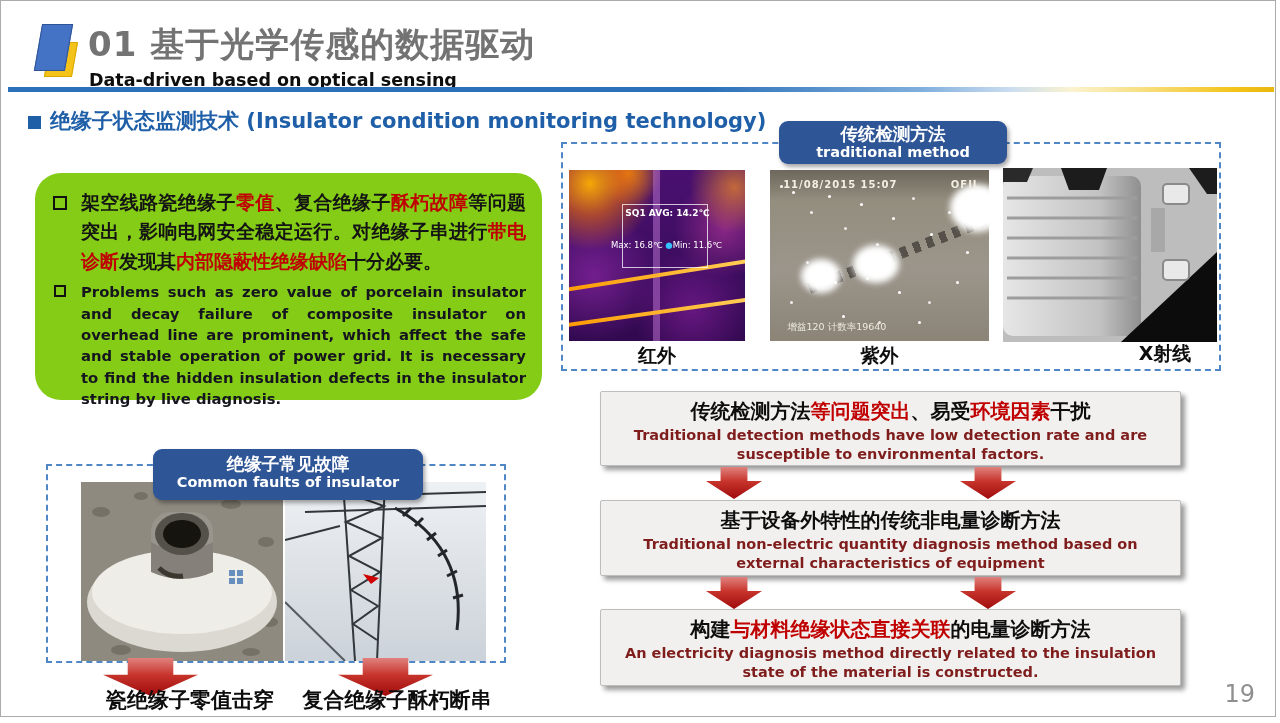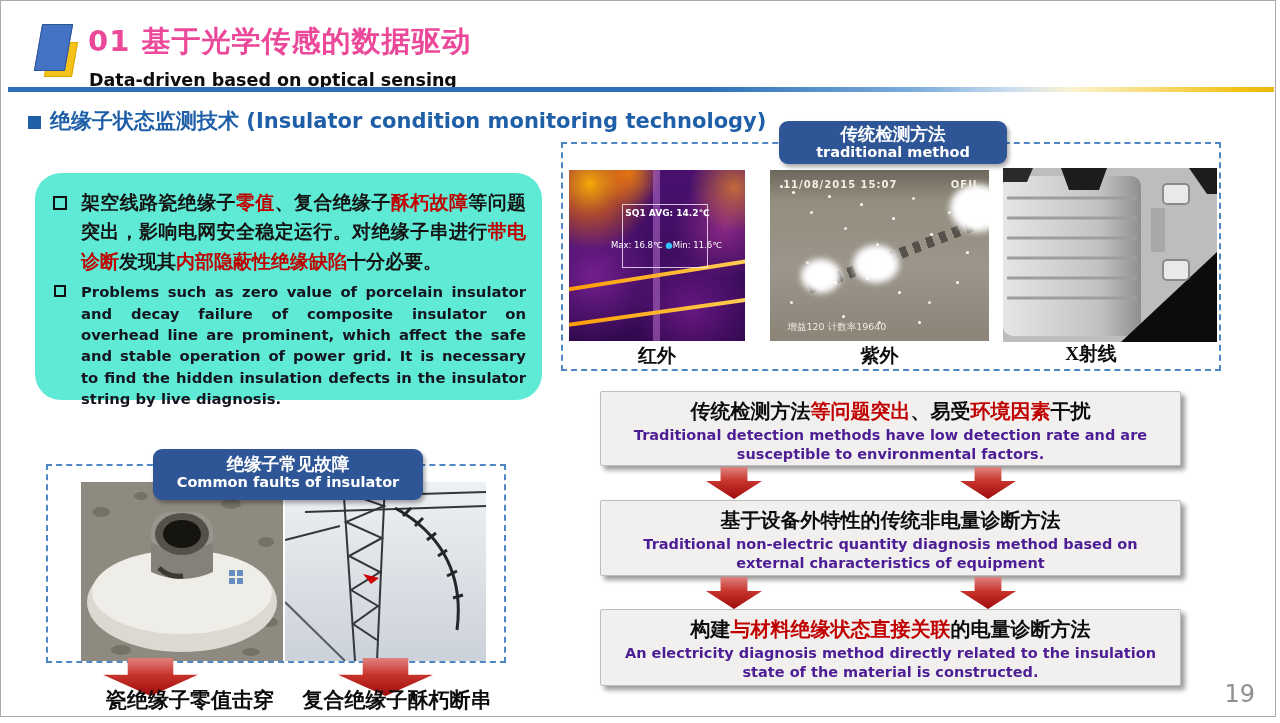--- a/index.html
+++ b/index.html
@@ -6,31 +6,31 @@
   #slide{position:relative;width:1280px;height:723px;background:#fff;overflow:hidden;
          font-family:"DejaVu Sans","Liberation Sans",sans-serif;color:#111;}
   .frame{position:absolute;left:0;top:0;width:1276px;height:717px;border:1px solid #ABABAB;
          box-sizing:border-box;pointer-events:none;}
 
   
   .logo-yellow{position:absolute;left:47px;top:42px;width:26px;height:33px;background:#F5C21A;
                transform:skewX(-10deg);border:1px solid #d9a900;}
   .logo-blue{position:absolute;left:38px;top:24px;width:29px;height:45px;background:#4472C4;
              transform:skewX(-10deg);border:1px solid #2F5597;}
-  .hdr-title{position:absolute;left:88px;top:22px;font-size:29px;font-weight:bold;color:#ec4899;letter-spacing:1px;}
+  .hdr-title{position:absolute;left:88px;top:22px;font-size:34px;font-weight:bold;color:#737373;letter-spacing:1px;}
   .hdr-sub{position:absolute;left:89px;top:70px;font-size:17.5px;font-weight:bold;color:#0d0d0d;}
   .hdr-line{position:absolute;left:8px;top:87px;width:1266px;height:5px;
             background:linear-gradient(90deg,#2B70B8 0%,#2B70B8 55%,#7FAEDC 72%,#C9DCF0 79%,#FBF3D0 84%,#F3C318 97%,#E9B810 100%);}
 
   
   .sec-bullet{position:absolute;left:28px;top:116px;width:13px;height:13px;background:#1F5FA8;}
   .sec-title{position:absolute;left:50px;top:107px;font-size:21px;font-weight:bold;color:#1F5FA8;white-space:nowrap;}
 
   
-  .intro-box{position:absolute;left:35px;top:173px;width:507px;height:227px;background:#5eead4;
+  .intro-box{position:absolute;left:35px;top:173px;width:507px;height:227px;background:#84cc16;
              border-radius:26px;box-sizing:border-box;padding:15px 16px 0 16px;}
   .cn-para{position:relative;padding-left:30px;font-size:19px;font-weight:bold;line-height:1.55;
            color:#141414;text-align:justify;}
   .cn-para .sq{position:absolute;left:2px;top:8px;width:10px;height:10px;border:2.5px solid #111;}
   .en-para{position:relative;padding-left:30px;margin-top:5px;font-size:14.8px;font-weight:bold;
            line-height:1.44;color:#15151f;text-align:justify;}
   .en-para .sq{position:absolute;left:3px;top:4px;width:8px;height:8px;border:2px solid #111;}
   .red{color:#C00000;}
 
   
@@ -82,21 +82,21 @@
       138px 136px 0 #fff,196px 8px 0 #ffffffd9,200px 38px 0 #fff;}
   .uv-date{position:absolute;left:6%;top:5%;font-size:10px;font-weight:bold;color:#f3efe3;letter-spacing:1px;white-space:nowrap;}
   .uv-brand{position:absolute;right:4%;top:5%;font-size:10px;font-weight:bold;color:#f3efe3;letter-spacing:1px;}
   .uv-bottom{position:absolute;left:8%;bottom:4%;font-size:9.5px;color:#eceadf;white-space:nowrap;}
 
   .img-xray{left:1003px;top:168px;width:214px;height:174px;background:#111;}
 
   .t-label{position:absolute;top:343px;font-size:19px;font-weight:bold;color:#0d0d0d;text-align:center;}
   .lab-ir{left:569px;width:176px;}
   .lab-uv{left:770px;width:219px;}
-  .lab-xray{left:984px;width:214px;top:341px;font-family:Liberation Serif, serif;}
+  .lab-xray{left:1058px;width:214px;top:341px;}
 
   
   .photo{position:absolute;overflow:hidden;}
   .photo-l{left:81px;top:482px;width:202px;height:179px;}
   .photo-r{left:285px;top:482px;width:201px;height:179px;}
 
   
   .barrow{position:absolute;background:linear-gradient(180deg,#E0827E 0%,#C7342C 45%,#9E0B0B 100%);
           clip-path:polygon(26% 0,74% 0,74% 44%,100% 44%,50% 100%,0 44%,26% 44%);}
   .fa-l{left:103px;top:658px;width:95px;height:38px;}
@@ -110,21 +110,21 @@
   .cap-l{left:70px;width:240px;}
   .cap-r{left:277px;width:240px;}
 
   
   .fbox{position:absolute;left:600px;width:581px;background:#F1F0EE;border:1px solid #BDBDBD;
         box-shadow:4px 4px 5px rgba(0,0,0,.4);box-sizing:border-box;text-align:center;border-radius:2px;}
   .fbox1{top:391px;height:75px;padding-top:6px;}
   .fbox2{top:500px;height:76px;padding-top:6px;}
   .fbox3{top:609px;height:77px;padding-top:6px;}
   .f-cn{font-size:20px;font-weight:bold;color:#0d0d0d;line-height:1.3;}
-  .f-en{font-size:14.5px;font-weight:bold;color:#4c1d95;line-height:1.32;width:92%;margin:2px auto 0;}
+  .f-en{font-size:14.5px;font-weight:bold;color:#7f1d1d;line-height:1.32;width:92%;margin:2px auto 0;}
 
   .pagenum{position:absolute;left:1195px;top:680px;width:60px;font-size:24px;color:#8F8F8F;text-align:right;}
 </style>
 </head>
 <body>
 
 <div id="slide">
   <div class="frame"></div>
 
   <div class="logo-yellow"></div>

